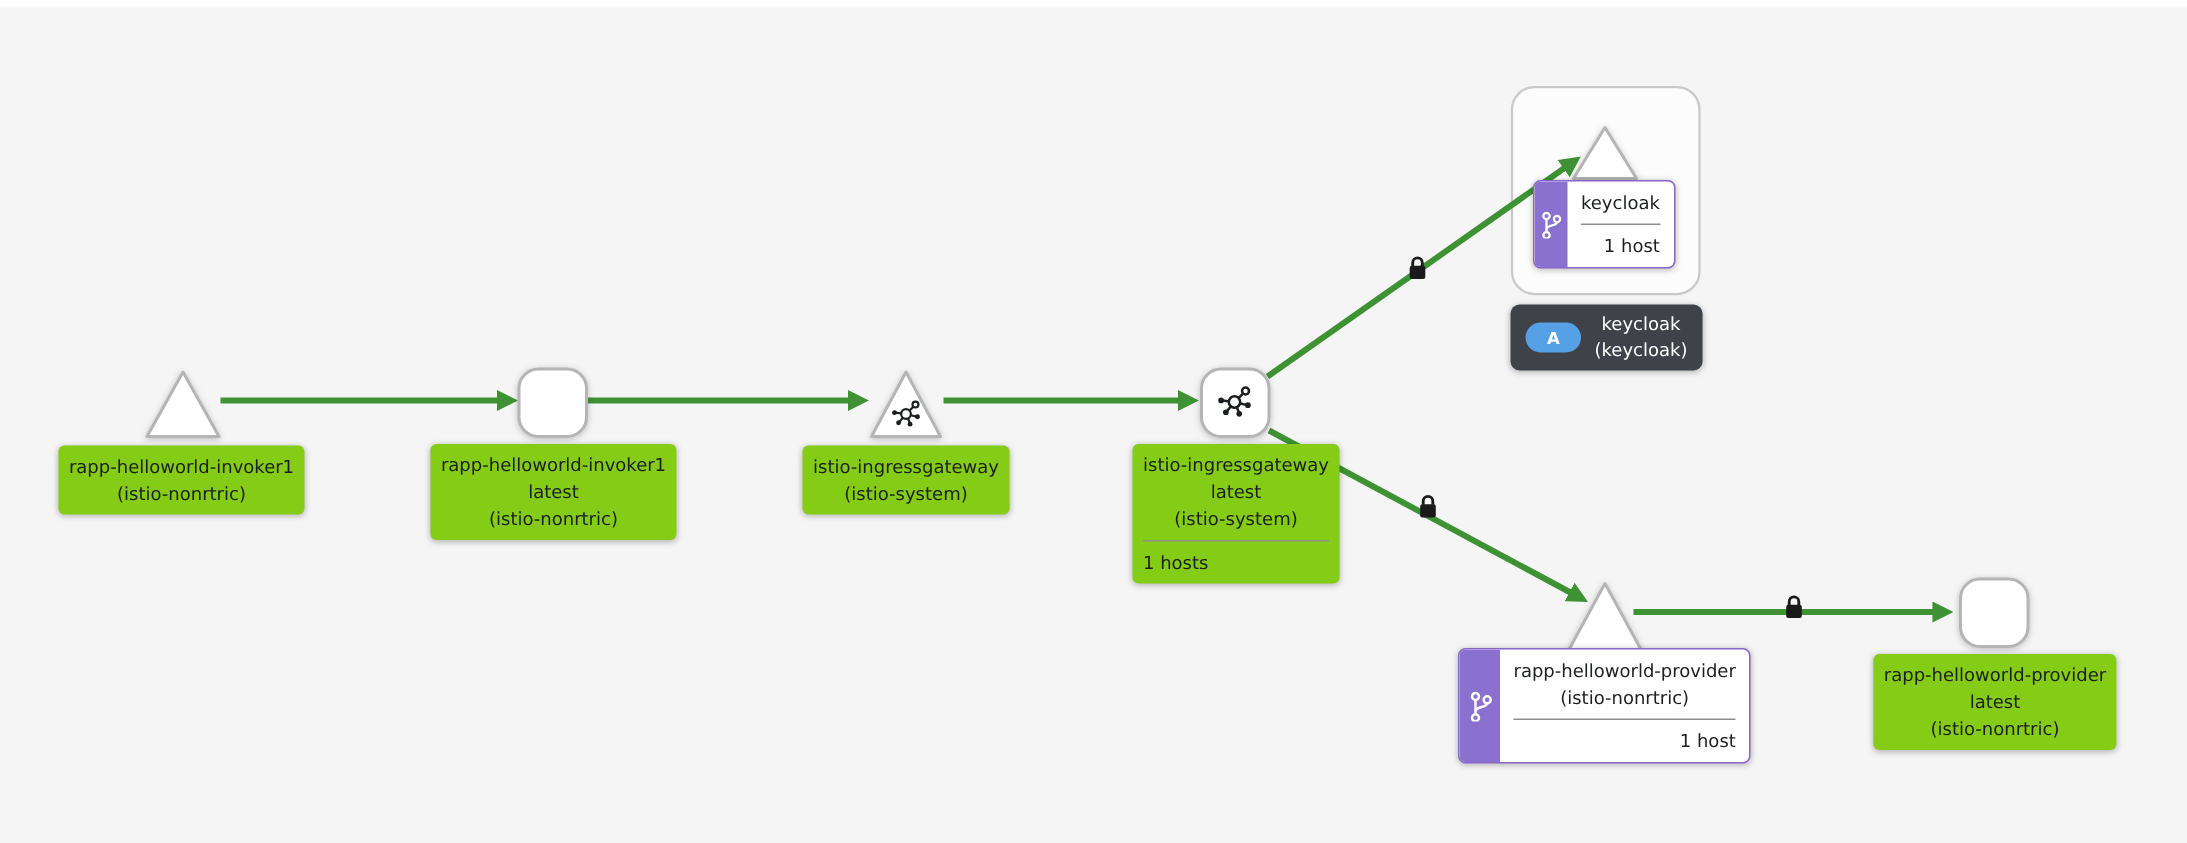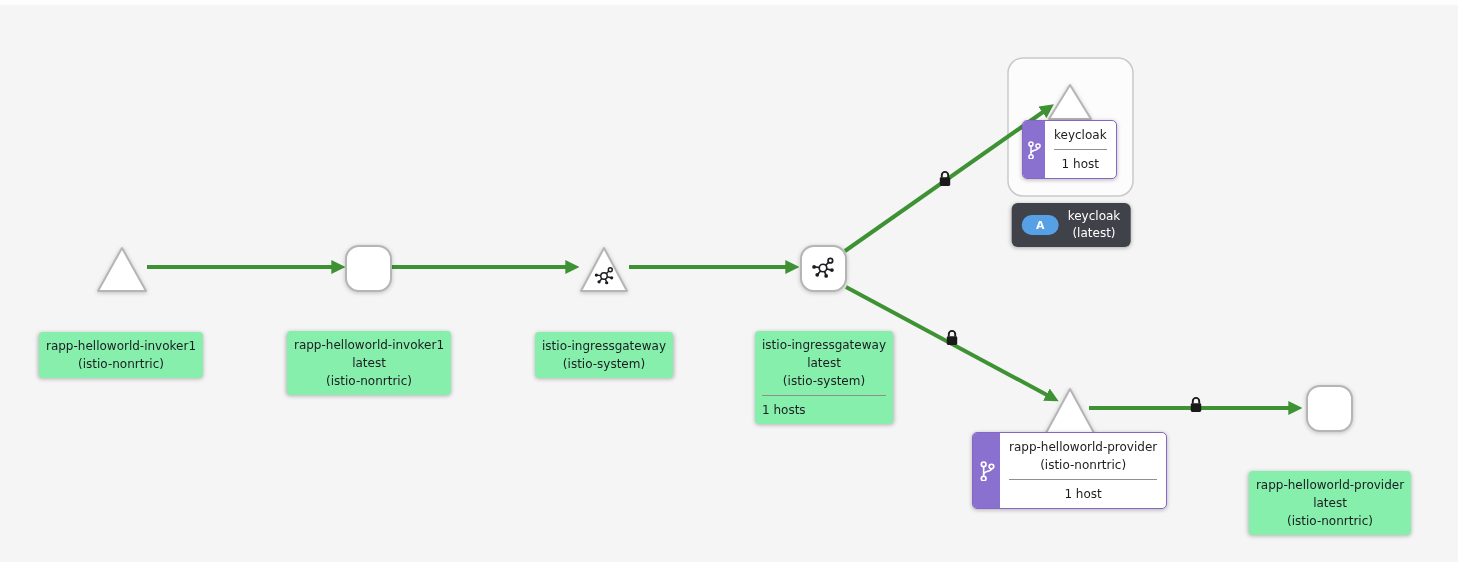--- a/index.html
+++ b/index.html
@@ -17,44 +17,43 @@
     position:absolute;left:0;top:0;width:100%;height:5px;
     background:#fdfdfd;
   }
   svg.graph-layer{
     position:absolute;left:0;top:0;z-index:1;
   }
   .node-shape{ filter:drop-shadow(0 1.5px 2px rgba(0,0,0,.22)); }
   
   .lbl{
     position:absolute;z-index:2;
-    background:#86efac;border-radius:4px;
+    background:#84cc16;border-radius:4px;
     box-shadow:0 1px 4px rgba(0,0,0,.28);
     font-size:12px;line-height:18px;color:#1b1d21;
     text-align:center;padding:5px 7px;
     transform:translateX(-50%);
     white-space:nowrap;
-    margin-top:35px;
   }
   .lbl .host-line{text-align:left;padding-top:2px;}
   .sep{border-top:1px solid #8f8f8f;margin:5px 0 3px 0;}
   
   .vs-badge{
     position:absolute;z-index:2;display:flex;align-items:stretch;
     background:#ffffff;border:1.5px solid #8766c8;border-radius:5px;
     box-shadow:0 1px 4px rgba(0,0,0,.28);
     font-size:12px;line-height:18px;color:#1b1d21;
     overflow:hidden;white-space:nowrap;
   }
   .vs-strip{
     background:#8a70cf;display:flex;align-items:center;justify-content:center;
     flex:0 0 auto;
   }
   .vs-content{padding:5px 9px;text-align:center;}
-  .vs-content .host-line{text-align:center;padding-top:2px;}
+  .vs-content .host-line{text-align:right;padding-top:2px;}
   
   .appbox-label{
     position:absolute;z-index:2;transform:translateX(-50%);
     background:#3f4248;border-radius:6px;
     box-shadow:0 1px 4px rgba(0,0,0,.3);
     display:flex;align-items:center;gap:9px;
     padding:5px 10px;
     color:#ffffff;font-size:12px;line-height:17px;
   }
   .app-pill{
@@ -166,21 +165,21 @@
       <div>keycloak</div>
       <div class="sep"></div>
       <div class="host-line">1 host</div>
     </div>
   </div>
 
   <div class="appbox-label" style="left:1071px;top:203px;">
     <div class="app-pill">A</div>
     <div class="appbox-text">
       <div>keycloak</div>
-      <div>(latest)</div>
+      <div>(keycloak)</div>
     </div>
   </div>
 
   <div class="vs-badge" style="left:972px;top:432px;">
     <div class="vs-strip" style="width:27px;">
       <svg width="18" height="20" viewBox="-8 -9 16 18">
         <g stroke="#ffffff" stroke-width="1.5" fill="none">
           <line x1="-3" y1="-4" x2="-3" y2="5"></line>
           <path d="M-3,3 C-3,-0.5 4,1 4,-2"></path>
           <circle cx="-3" cy="-6" r="2.1"></circle>

